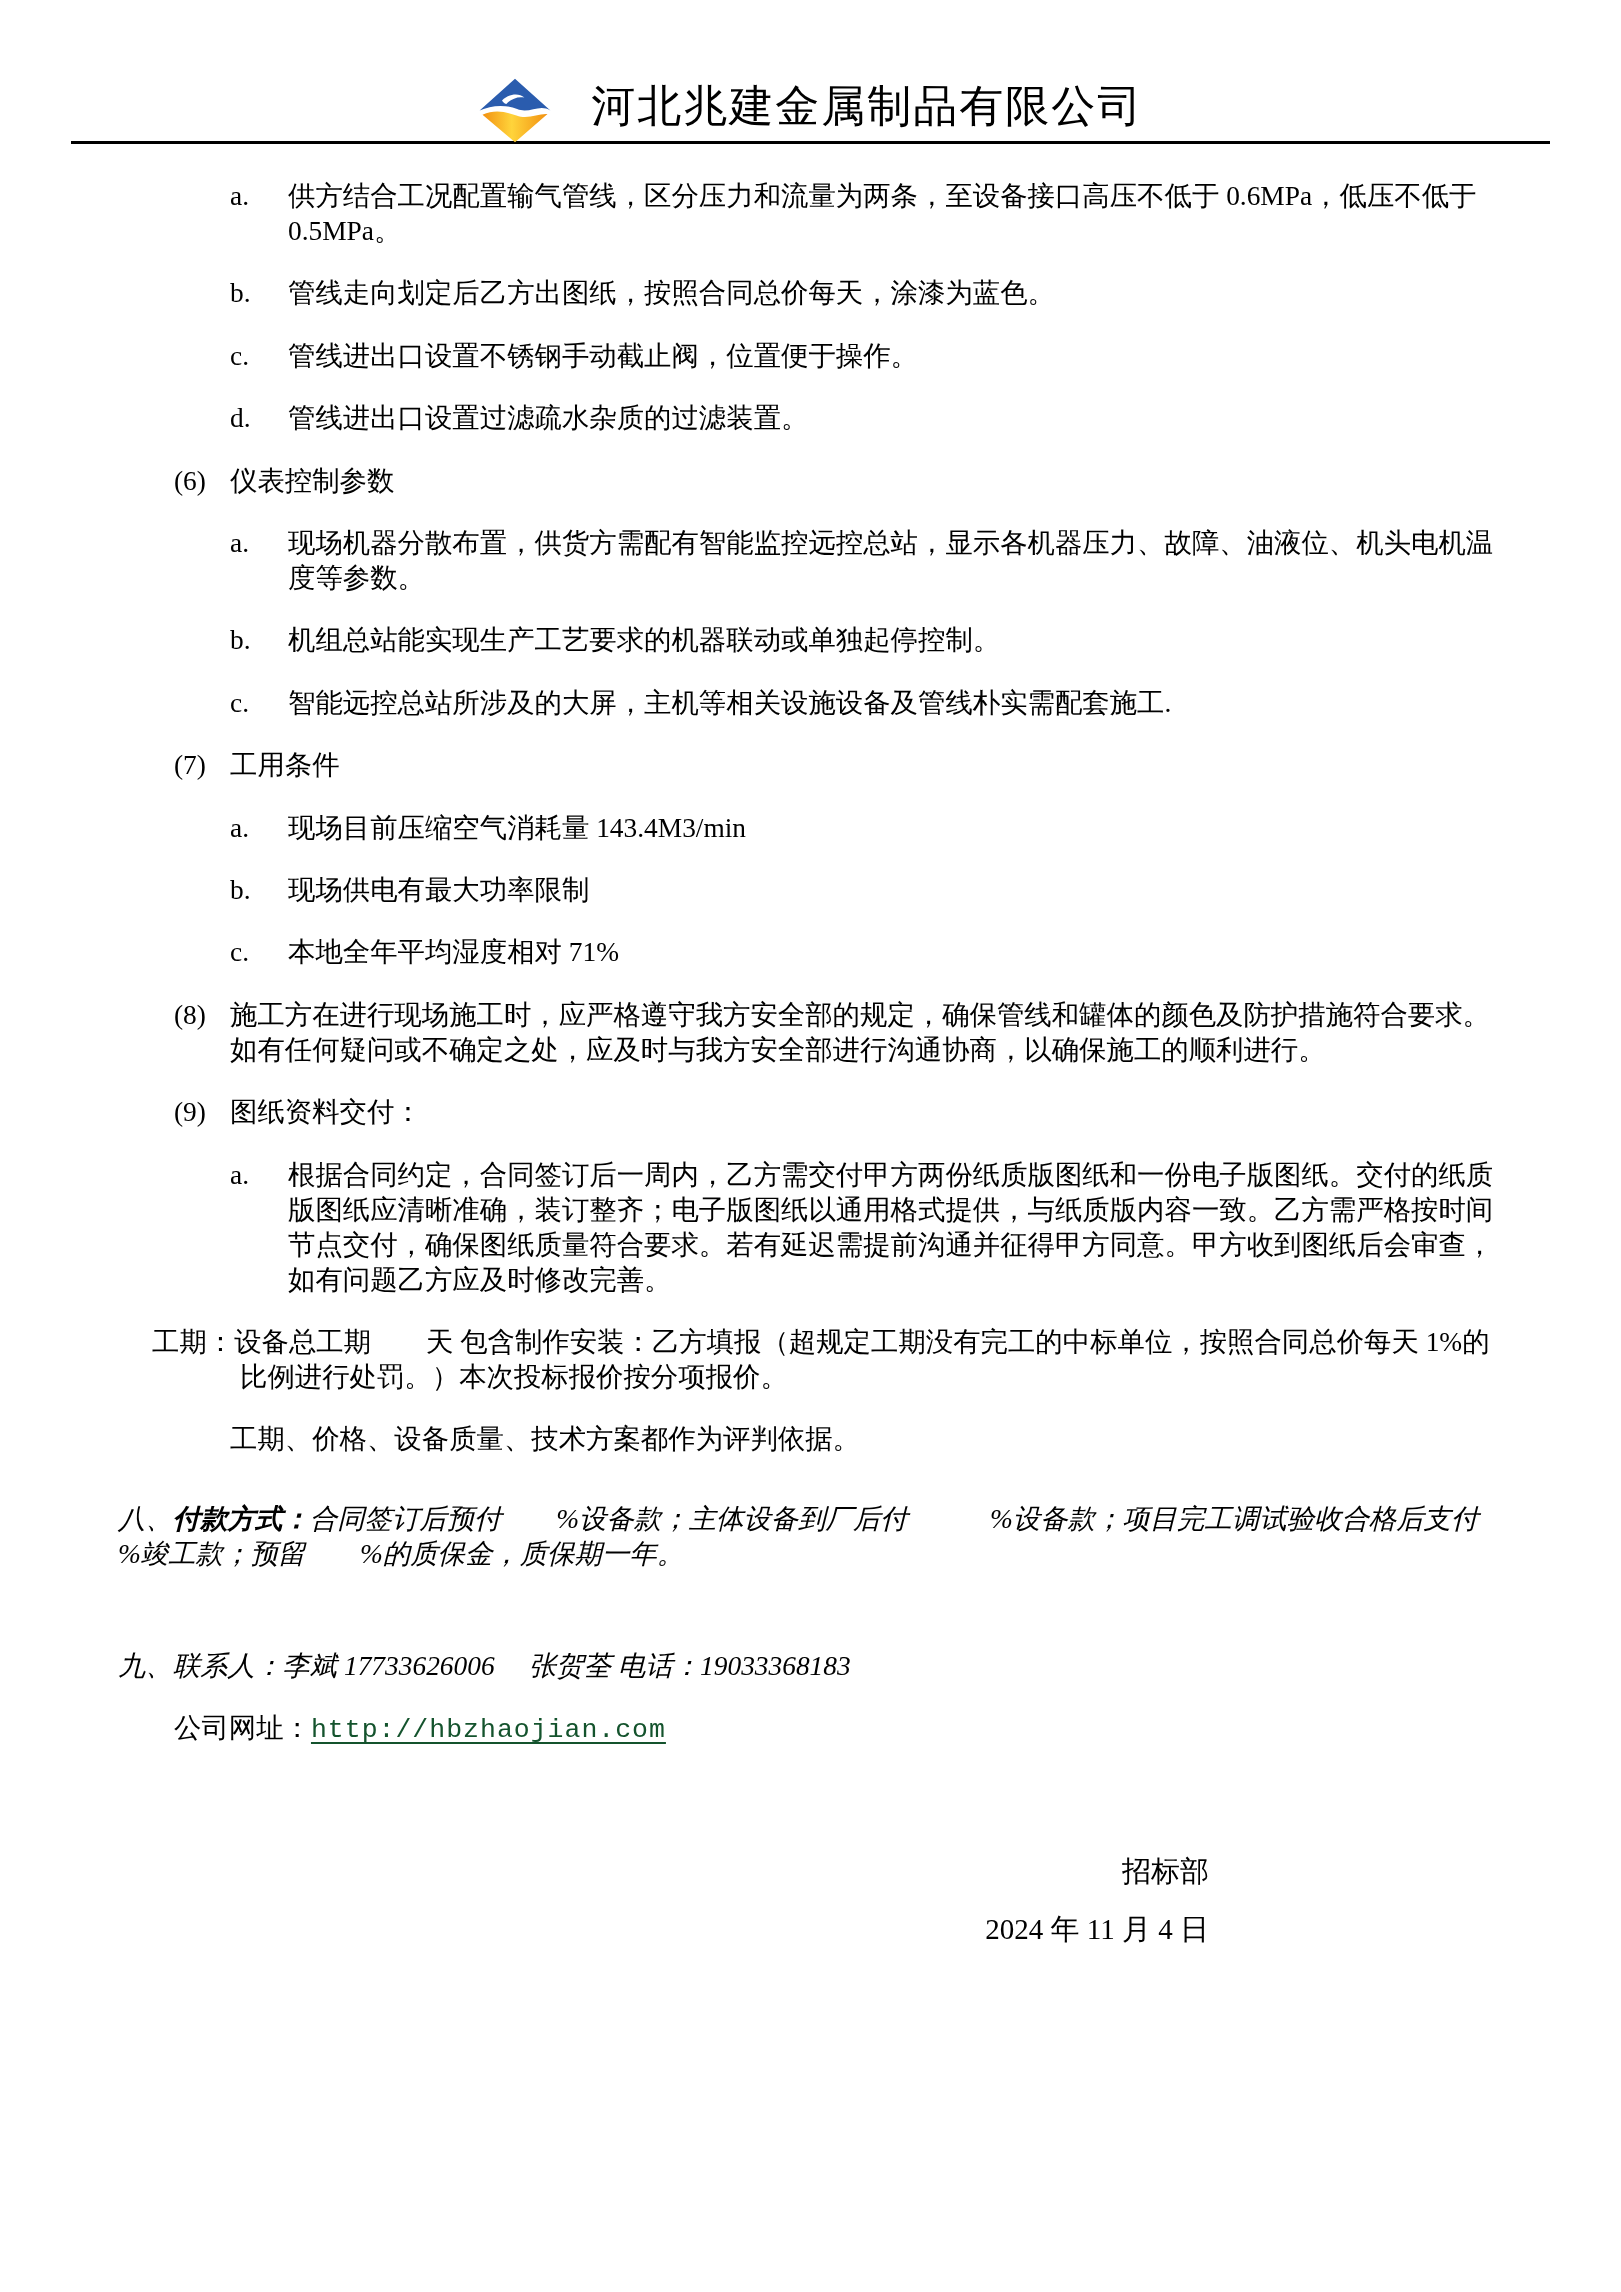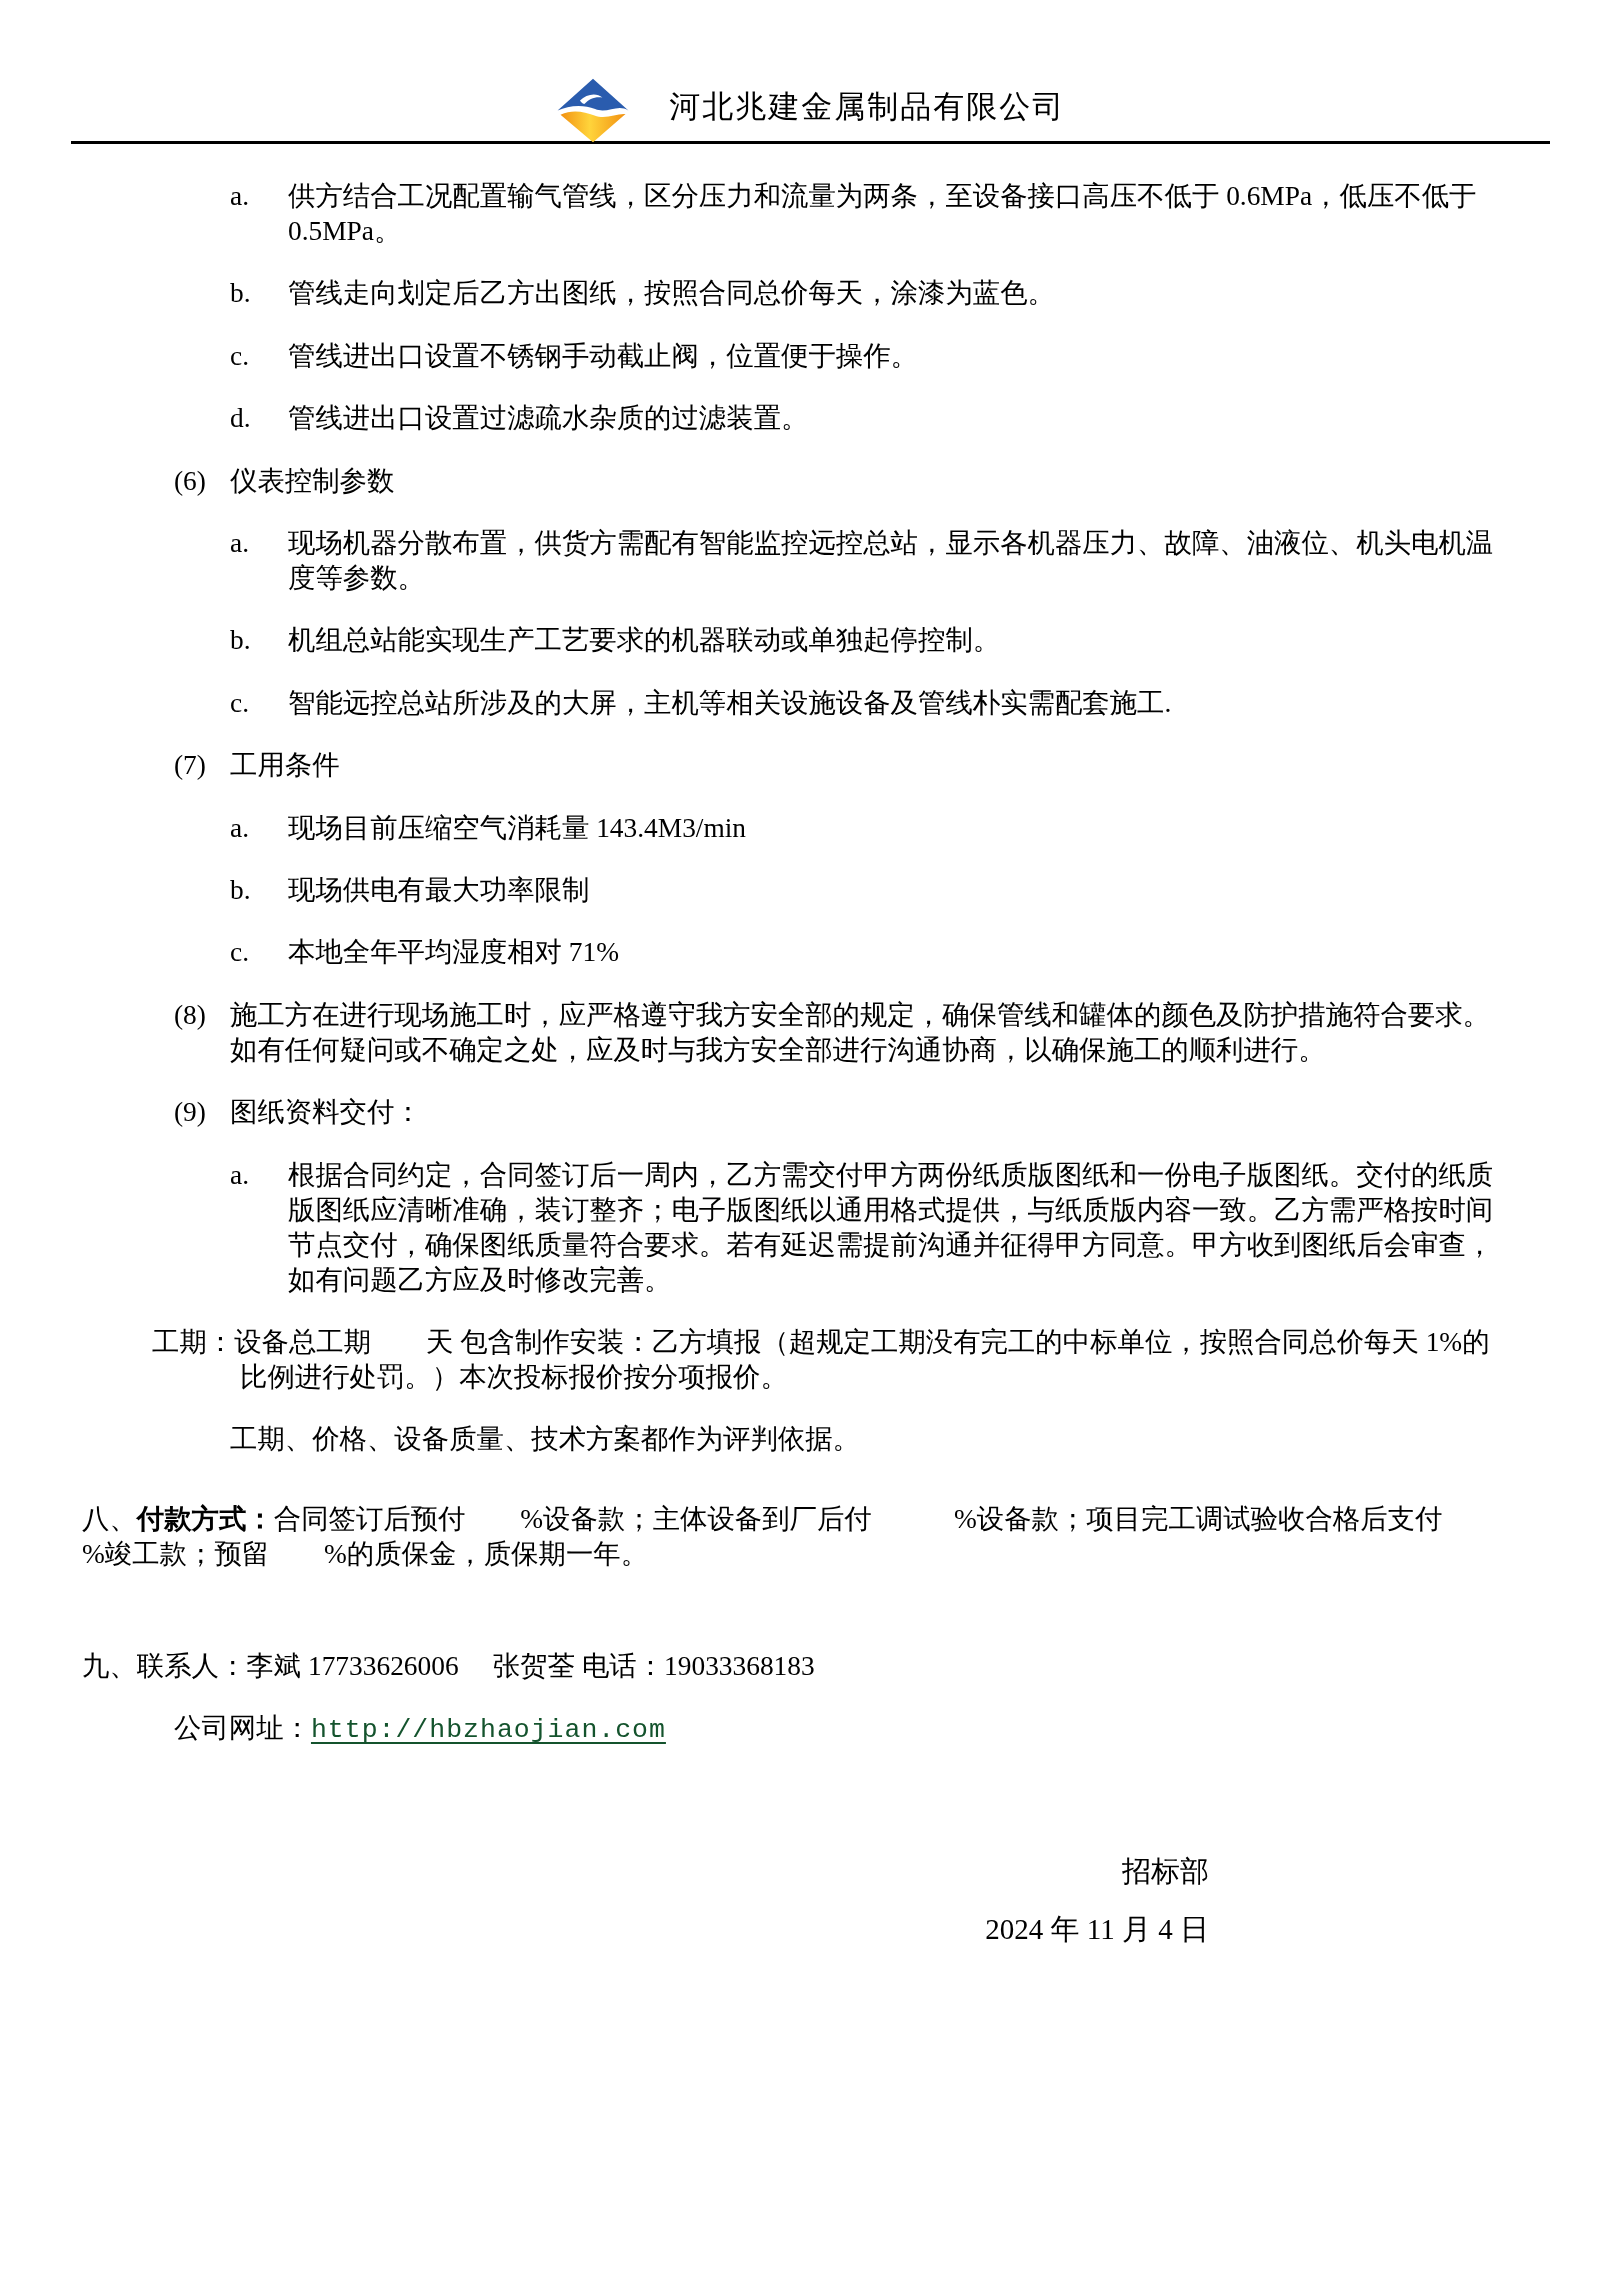--- a/index.html
+++ b/index.html
@@ -23,39 +23,39 @@
     border-bottom: 3.9px solid #000;
   }
   .header-inner {
     display: flex;
     align-items: center;
     justify-content: center;
     gap: 17.6px;
   }
   .logo { width: 74px; height: 65px; flex: 0 0 auto; margin-bottom: -7.8px; }
   .company-name {
-    font-size: 31px;
+    font-size: 44px;
     letter-spacing: 2px;
     white-space: nowrap;
     margin-left: 22px;
   }
   
   .content { padding-top: 35px; }
   .para { position: relative; margin-bottom: 27.4px; padding-right: 110px; }
   
   .li { padding-left: 288px; }
   .li .marker { position: absolute; left: 230px; top: 0; }
   
   .sec { padding-left: 230px; }
   .sec .marker { position: absolute; left: 174px; top: 0; }
   
   .duration { padding-left: 240px; text-indent: -88px; margin-top: 24px; }
   .criteria { padding-left: 230px; }
   
-  .wide { padding-left: 82px; padding-right: 116px; }
+  .wide { padding-left: 118px; padding-right: 116px; font-style: italic; }
   .bold { font-weight: bold; }
   .website-row { padding-left: 174px; }
   .link { color: #14532d; text-decoration: underline; text-underline-offset: 4.9px; font-family: "Liberation Mono", "DejaVu Sans Mono", monospace; font-size: 26.5px; letter-spacing: 1px; }
   .gap-sm { height: 17.6px; }
   .gap-md { height: 49px; }
   .gap-xl { height: 78px; }
   
   .signoff {
     width: fit-content;
     margin-left: auto;

